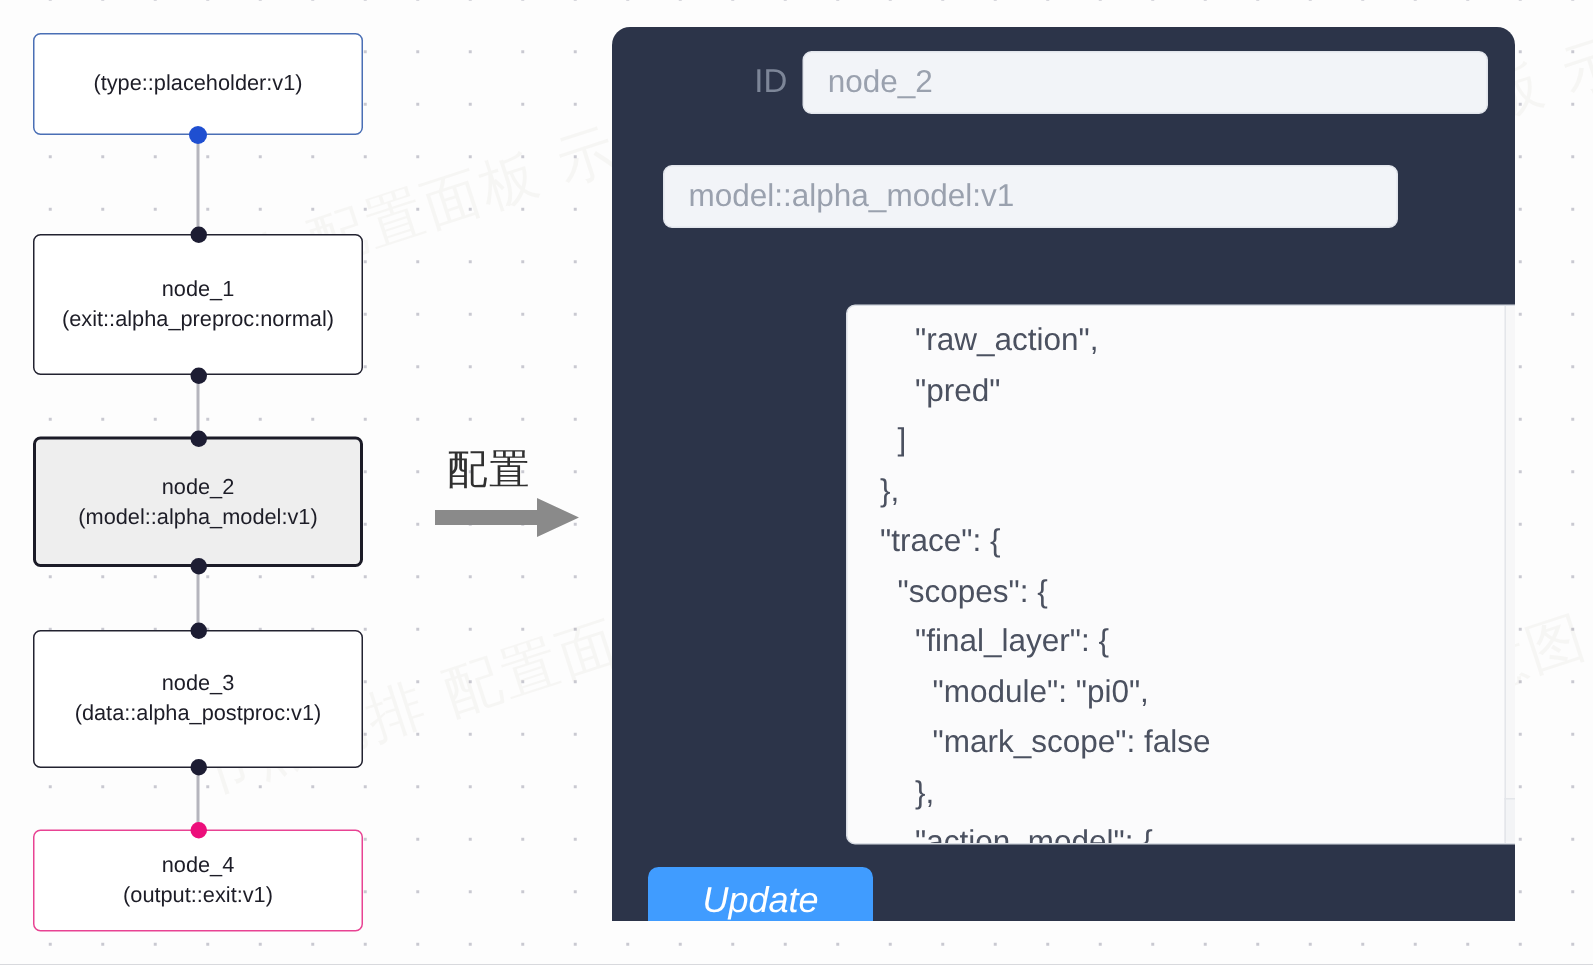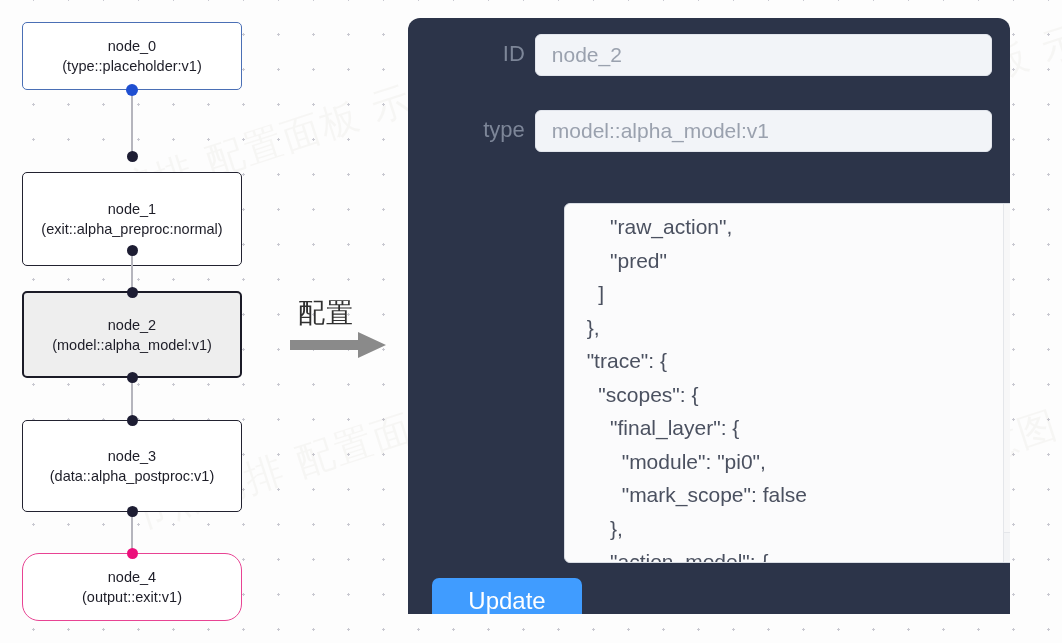--- a/index.html
+++ b/index.html
@@ -178,20 +178,21 @@
     background: #409cff;
     border: none;
     border-radius: 7px 7px 0 0;
     color: #ffffff;
     font-size: 24px;
     font-family: "Liberation Sans", sans-serif;
     text-align: center;
     line-height: 42px;
     cursor: pointer;
     padding: 0;
+    font-style: italic;
   }
 </style>
 </head>
 <body>
 
 <div id="root">
 
   <div class="watermark">
     <div class="wm-line" style="left:30px;  top:120px;">节点编排 配置面板 示意图</div>
     <div class="wm-line" style="left:420px; top:210px;">节点编排 配置面板 示意图</div>
@@ -202,27 +203,26 @@
 
   <div id="graph">
 
     <div class="edge" style="left:132px; top:90px;  height:66px;"></div>
     <div class="edge" style="left:132px; top:250px; height:42px;"></div>
     <div class="edge" style="left:132px; top:377px; height:42px;"></div>
     <div class="edge" style="left:132px; top:511px; height:42px;"></div>
 
     <div class="node input-node" style="left:22px; top:22px; width:220px; height:68px;">
       <div class="label">
-        <div>node_0</div>
         <div>(type::placeholder:v1)</div>
       </div>
     </div>
     <div class="handle blue" style="left:132px; top:90px;"></div>
 
-    <div class="node" style="left:22px; top:172px; width:220px; height:94px;">
+    <div class="node" style="left:22px; top:156px; width:220px; height:94px;">
       <div class="label">
         <div>node_1</div>
         <div>(exit::alpha_preproc:normal)</div>
       </div>
     </div>
     <div class="handle" style="left:132px; top:156px;"></div>
     <div class="handle" style="left:132px; top:250px;"></div>
 
     <div class="node selected" style="left:22px; top:291px; width:220px; height:87px;">
       <div class="label">
@@ -235,21 +235,21 @@
 
     <div class="node" style="left:22px; top:420px; width:220px; height:92px;align-items:center;">
       <div class="label">
         <div>node_3</div>
         <div>(data::alpha_postproc:v1)</div>
       </div>
     </div>
     <div class="handle" style="left:132px; top:420px;"></div>
     <div class="handle" style="left:132px; top:511px;"></div>
 
-    <div class="node output-node" style="left:22px; top:553px; width:220px; height:68px;border-radius:17px;">
+    <div class="node output-node" style="left:22px; top:553px; width:220px; height:68px;">
       <div class="label">
         <div>node_4</div>
         <div>(output::exit:v1)</div>
       </div>
     </div>
     <div class="handle pink" style="left:132px; top:553px;"></div>
   </div>
 
   <div id="arrow-group">
     <div id="arrow-caption">配置</div>
@@ -259,21 +259,20 @@
   </div>
 
   <div id="panel">
 
     <div class="field-row" style="left:24px; top:16px; width:560px;">
       <div class="field-label" style="width:100px;">ID</div>
       <div class="field-input" style="margin-left:10px; width:490px;">node_2</div>
     </div>
 
     <div class="field-row" style="left:24px; top:92px; width:560px;">
-      <div class="field-label" style="width:100px;">type</div>
       <div class="field-input" style="margin-left:10px; width:490px;">model::alpha_model:v1</div>
     </div>
 
     <div id="config-row" style="width:578px; height:380px;">
 
       <div id="config-box">
         <div id="config-text">      "raw_action",
       "pred"
     ]
   },

